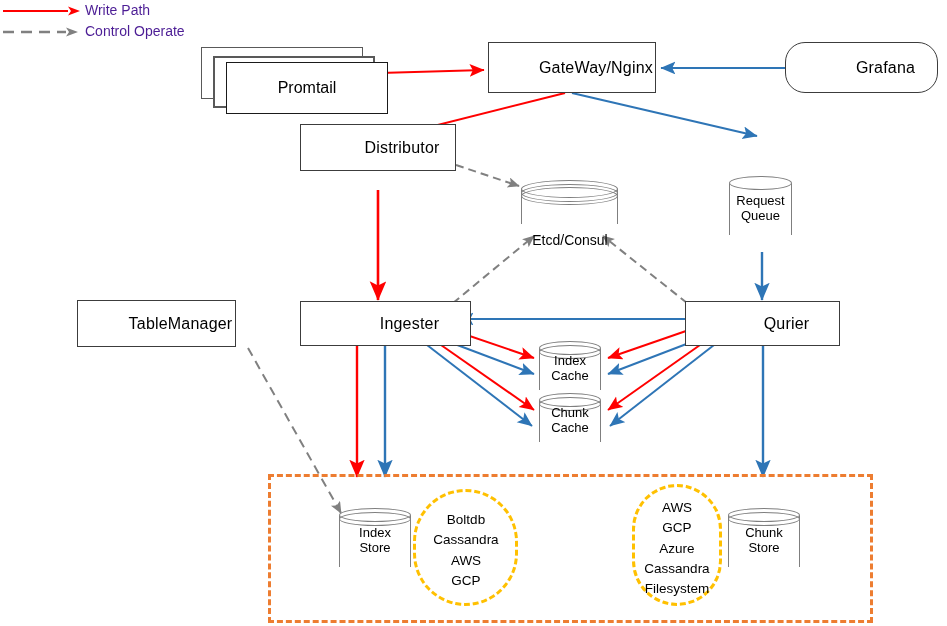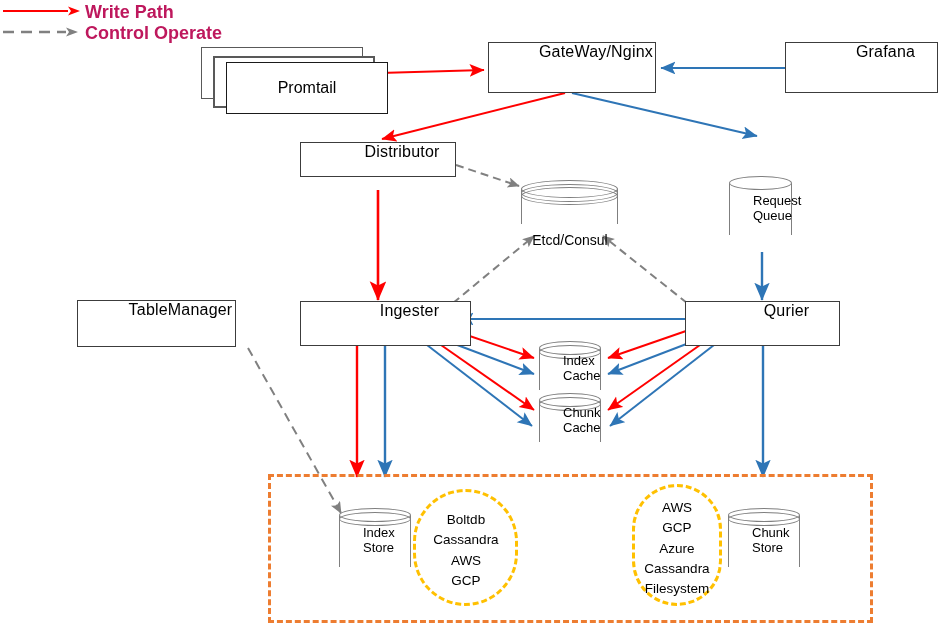--- a/index.html
+++ b/index.html
@@ -22,20 +22,21 @@
     position: absolute;
     left: 0; top: 0;
     width: 947px;
     height: 626px;
     pointer-events: none;
   }
   .node {
     position: absolute;
     box-sizing: border-box;
     display: flex;
+    align-items: center;
     justify-content: center;
     text-align: center;
     padding-left: 48px;
   }
   .boxnode {
     border: 1px solid #3c3c3c;
     background: #ffffff;
     color: #000000;
     font-size: 16px;
     letter-spacing: 0.2px;
@@ -79,26 +80,25 @@
   }
   .cyl .top  { top: 0; }
   .cyl .mid1 { top: 4px; background: transparent; }
   .cyl .mid2 { top: 8px; background: transparent; }
   .cyl .bot  { bottom: 0; background: #ffffff; z-index: -1; }
   .cyl .cap-label {
     position: absolute;
     left: 0; right: 0;
     top: 50%;
     transform: translateY(-50%);
-    text-align: left;
+    text-align: center;
     font-size: 13px;
     color: #000;
     line-height: 1.15;
     z-index: 3;
-    margin-left: 24px;
   }
   
   .disk .body { top: 9px; bottom: 9px; }
   .disk .top, .disk .mid1, .disk .mid2, .disk .bot { height: 18px; }
   .disk .mid1 { top: 4px; }
   .disk .mid2 { top: 7px; }
   .belowlabel {
     position: absolute;
     font-size: 14px;
     color: #000;
@@ -147,24 +147,23 @@
     width: 220px;
   }
   .legend-row {
     position: relative;
     height: 21px;
   }
   .legend-label {
     position: absolute;
     left: 85px;
     top: 2px;
-    font-size: 18px;
-    color: #be185d;
+    font-size: 14px;
+    color: #4c1d95;
     white-space: nowrap;
-    font-weight: bold;
   }
 </style>
 </head>
 <body>
 
 <div id="canvas">
 
   <svg id="edges" viewBox="0 0 947 626">
     <defs>
       <marker id="ah-red" markerWidth="9" markerHeight="9" refX="7.2" refY="3.2" orient="auto" markerUnits="strokeWidth">
@@ -248,25 +247,25 @@
     <div class="stackbox s2" style="left:213px; top:56px; width:162px; height:52px;"></div>
     <div class="stackbox s3" style="left:226px; top:62px; width:162px; height:52px;"></div>
     <div class="stacklabel" style="left:226px; top:62px; width:162px; height:52px;
          line-height:52px;">Promtail</div>
   </div>
 
   <div class="node boxnode" style="left:488px; top:42px; width:168px; height:51px;">
     <span>GateWay/Nginx</span>
   </div>
 
-  <div class="node boxnode" style="left:785px; top:42px; width:153px; height:51px;">
+  <div class="node boxnode" style="left:785px; top:42px; width:153px; height:51px;border-radius:20px;">
     <span>Grafana</span>
   </div>
 
-  <div class="node boxnode" style="left:300px; top:142px; width:156px; height:35px;">
+  <div class="node boxnode" style="left:300px; top:124px; width:156px; height:47px;">
     <span>Distributor</span>
   </div>
 
   <div class="cyl disk" style="left:521px; top:180px; width:97px; height:53px;">
     <div class="bot"></div>
     <div class="body"></div>
     <div class="top"></div>
     <div class="mid1"></div>
     <div class="mid2"></div>
   </div>

